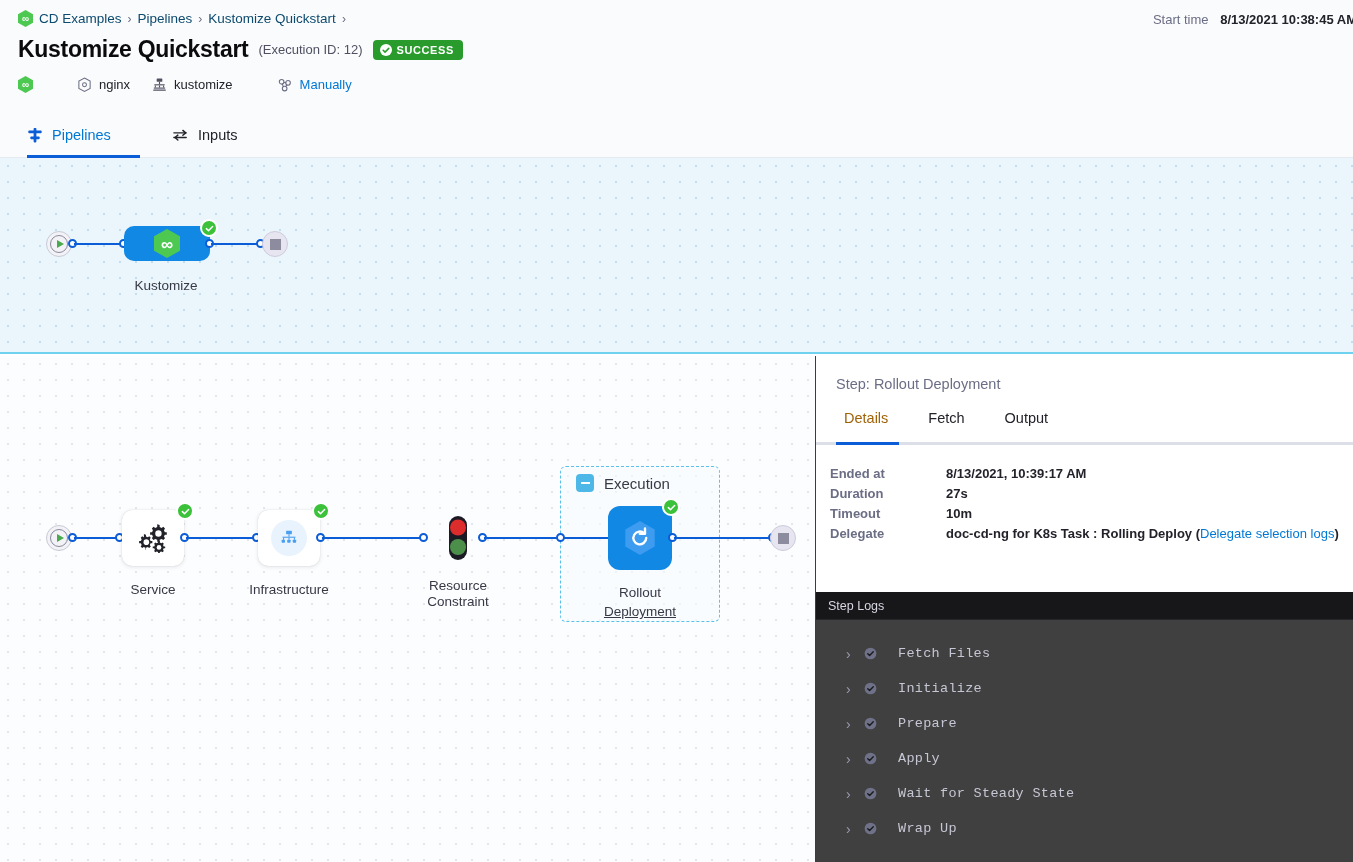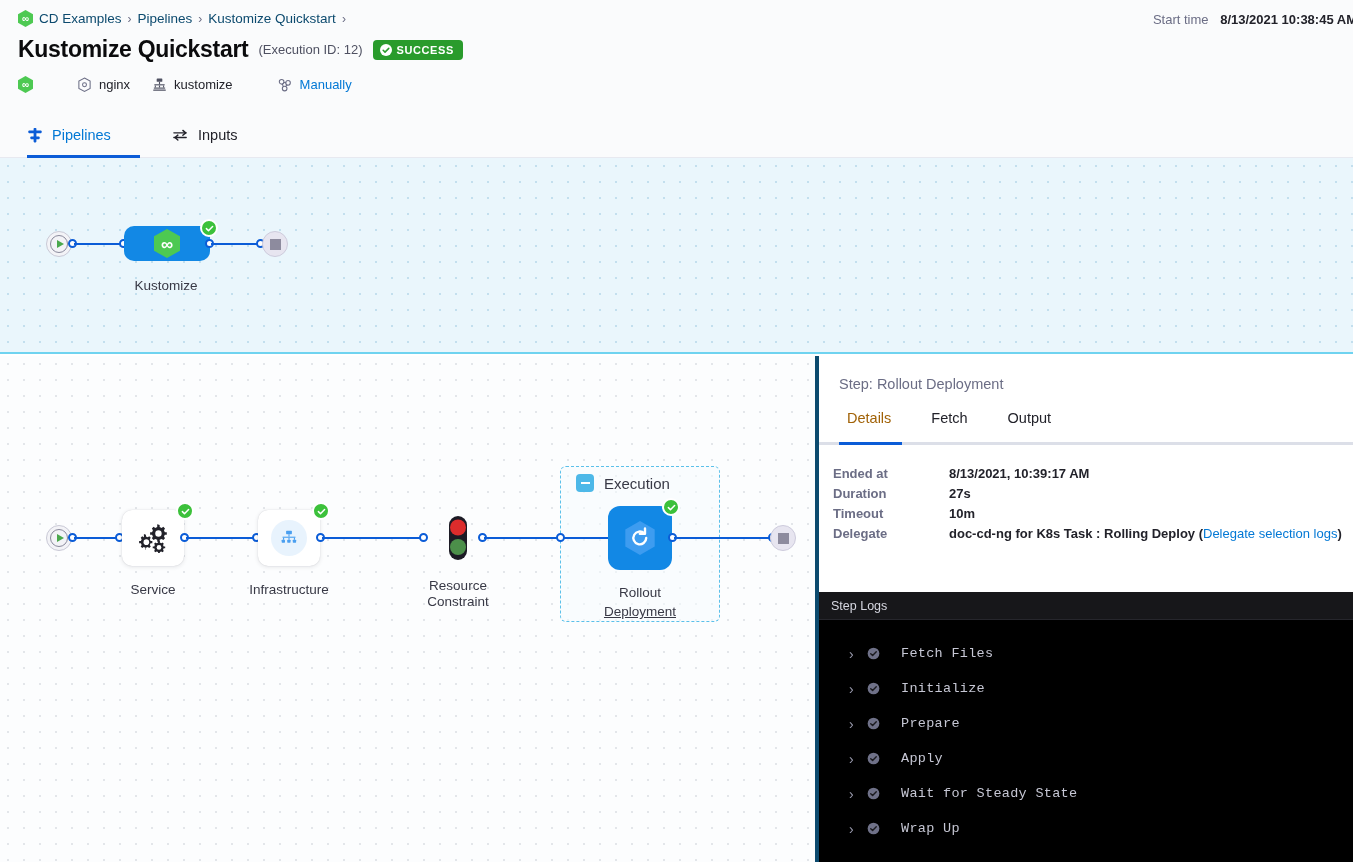--- a/index.html
+++ b/index.html
@@ -96,35 +96,35 @@
   .pill-tab { padding: 0 18px; height: 32px; display:flex; align-items:center; cursor:pointer; }
   .caret-down { width: 0; height: 0; border-left: 5px solid transparent; border-right: 5px solid transparent; border-top: 6px solid #0b5cd7; }
 
   .group-box { position: absolute; border: 1.5px dashed #5bc0ea; border-radius: 6px; background: rgba(245,251,254,0.55); }
   .group-hdr { position: absolute; display: flex; align-items: center; gap: 10px; }
   .group-collapse { width: 18px; height: 18px; border-radius: 4px; background: #4db8e8; display:flex; align-items:center; justify-content:center; }
   .group-collapse i { display:block; width: 9px; height: 2px; background:#fff; }
   .group-title { font-size: 15px; color: #383946; }
 
   
-  .panel { position: absolute; left: 815px; top: 356px; width: 538px; height: 506px; background: #fff; border-left: 4px solid #0c4a6e; }
+  .panel { position: absolute; left: 815px; top: 356px; width: 538px; height: 506px; background: #fff; border-left: 1px solid #0c4a6e; }
   .panel-title { position: absolute; left: 20px; top: 20px; font-size: 14.5px; color: #6b6d85; }
   .ptabs { position: absolute; left: 20px; top: 54px; display: flex; gap: 0; }
   .ptab { font-size: 14.5px; color: #22222a; padding: 0 8px 10px 8px; margin-right: 24px; cursor: pointer; }
   .ptab.active { color: #a16207; }
   .ptab-rule { position: absolute; left: 0; top: 86px; width: 538px; height: 3px; background: #dcdfe8; }
   .ptab-active-ul { position: absolute; left: 20px; top: 86px; width: 63px; height: 3px; background: #0b5cd7; }
 
   .kv { position: absolute; left: 14px; top: 108px; width: 520px; }
   .kv-row { display: flex; font-size: 13px; line-height: 20px; margin-bottom: 0px; }
   .kv-k { width: 116px; color: #6b6d85; font-weight: bold; }
   .kv-v { color: #22222a; font-weight: bold; }
   .kv-link { color: #0278d5; font-weight: normal; cursor: pointer; }
 
-  .logs { position: absolute; left: 0; top: 236px; width: 538px; height: 270px; background: #000000; }
+  .logs { position: absolute; left: 0; top: 236px; width: 538px; height: 270px; background: #404040; }
   .logs-hdr { height: 28px; background: #17171a; display: flex; align-items: center; padding-left: 12px; font-size: 12.5px; color: #d6d7e0; border-bottom: 1px solid #26262c; }
   .log-rows { padding-top: 16px; }
   .log-row { display: flex; align-items: center; height: 35px; padding-left: 30px; cursor: pointer; }
   .log-chev { width: 18px; color: #9a9bae; font-size: 14px; }
   .log-check { width: 34px; display: flex; align-items: center; }
   .log-check svg { width: 13px; height: 13px; }
   .log-name { font-family: "Liberation Mono", monospace; font-size: 13.5px; color: #c6c7d4; letter-spacing: 0.3px; }
 </style>
 </head>
 <body>

